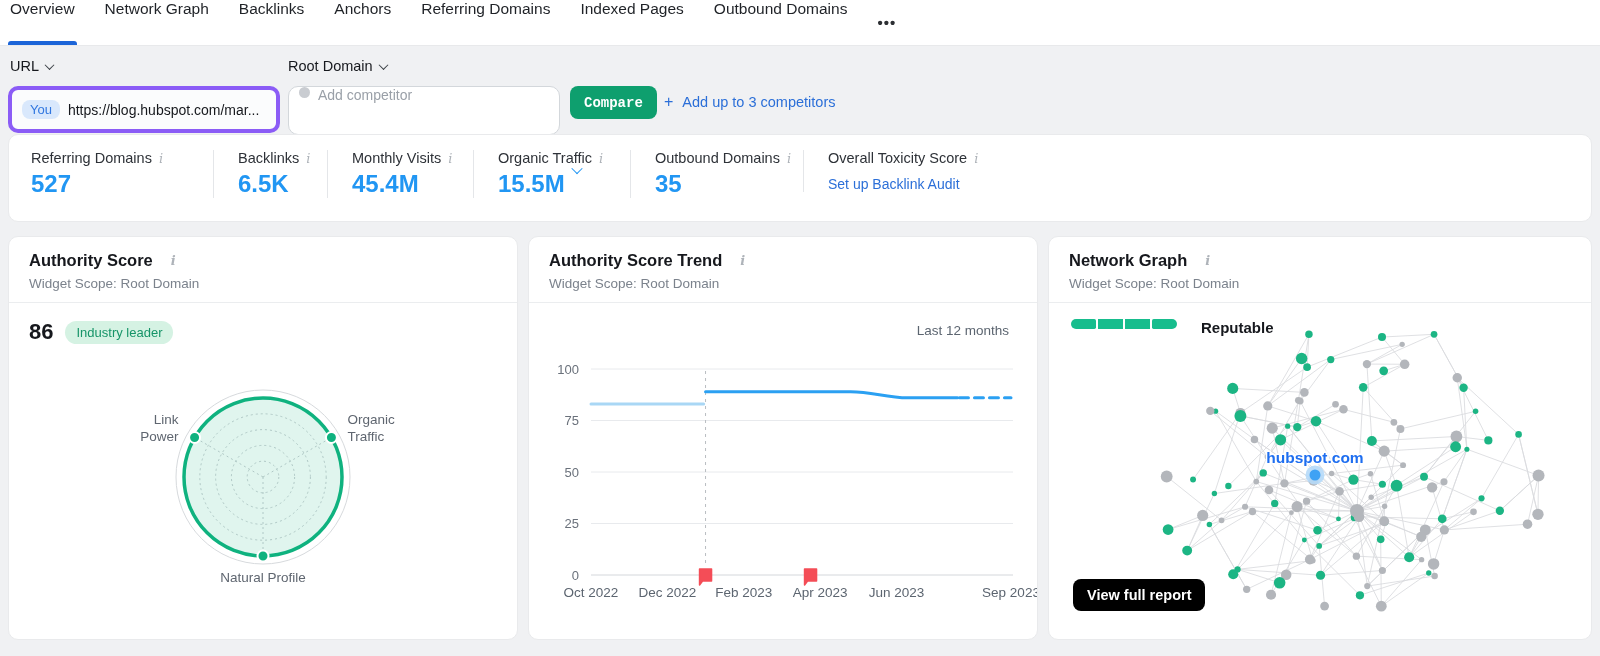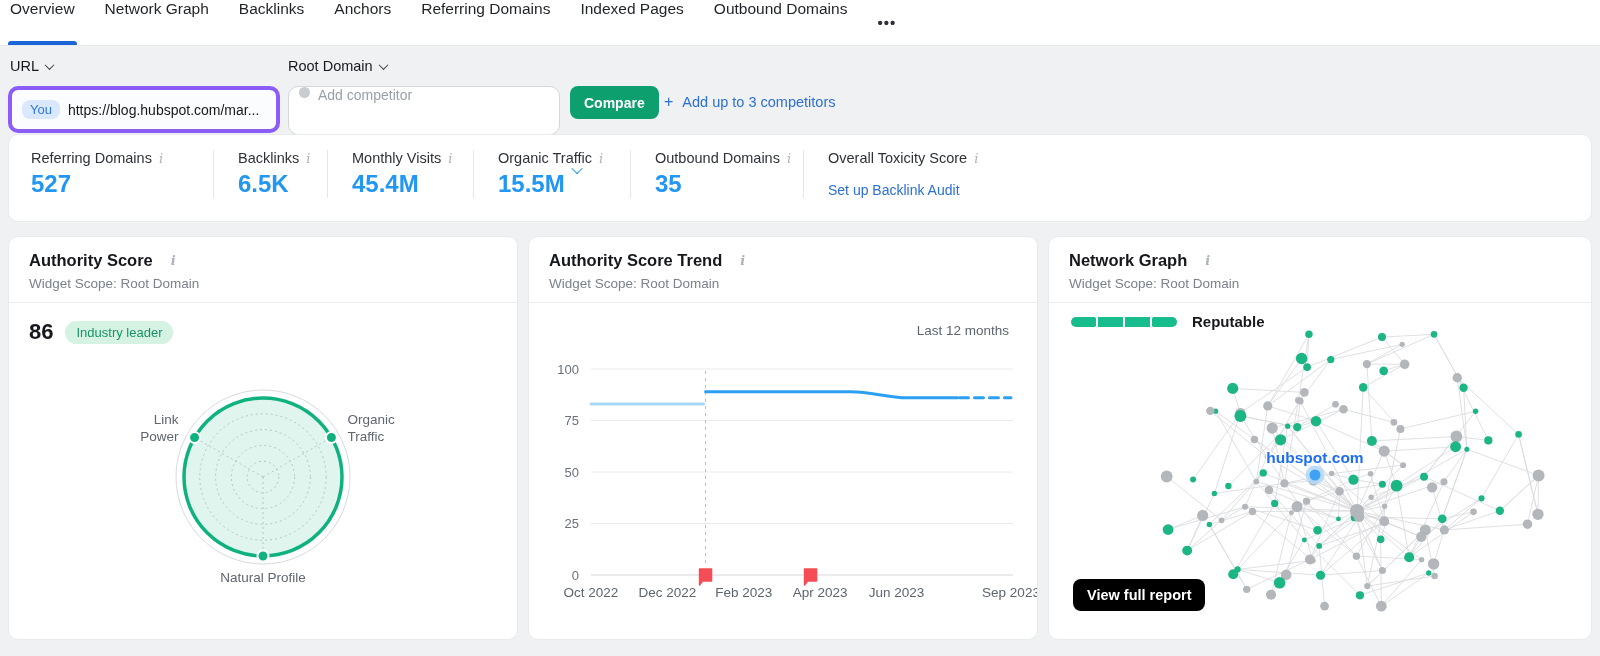--- a/index.html
+++ b/index.html
@@ -15,33 +15,33 @@
   
   .query{position:absolute;left:0;top:46px;width:1600px;height:88px}
   .picker-label{position:absolute;display:flex;align-items:center;gap:7px;font-size:14.5px;font-weight:500;color:#16181d;cursor:pointer}
   .chev{width:7px;height:7px;border-right:1.7px solid #3c4046;border-bottom:1.7px solid #3c4046;transform:rotate(45deg) translate(-1px,-1px);display:inline-block}
   .you-input{position:absolute;left:8px;top:40px;width:272px;height:47px;background:#fbfcfd;border:4px solid #8b5cf6;border-radius:10px;display:flex;align-items:center;padding:0 10px;gap:8px}
   .you-badge{background:#d9e8fc;color:#3177e0;font-size:13px;font-weight:500;border-radius:8px;padding:2px 8px}
   .you-url{font-size:14px;color:#16181d;white-space:nowrap;overflow:hidden}
   .competitor-input{position:absolute;left:288px;top:40px;width:272px;height:49px;background:#fff;border:1px solid #d3d7db;border-radius:10px;display:flex;align-items:flex-start;padding:0 10px;gap:8px}
   .gray-dot{width:11px;height:11px;border-radius:50%;background:#c9ccd1}
   .placeholder{font-size:14px;color:#9aa0a8}
-  .compare-btn{position:absolute;left:570px;top:40px;height:33px;padding:0 14px;background:#0e9f6e;border:none;border-radius:8px;color:#fff;font-size:14px;font-weight:700;font-family:Liberation Sans, sans-serif;cursor:pointer}
+  .compare-btn{position:absolute;left:570px;top:40px;height:33px;padding:0 14px;background:#0e9f6e;border:none;border-radius:8px;color:#fff;font-size:14px;font-weight:700;font-family:Liberation Mono, monospace;cursor:pointer}
   .add-link{position:absolute;left:664px;top:47px;display:flex;gap:9px;align-items:center;color:#2b6fd8;font-size:14.5px;font-weight:500;cursor:pointer}
   .add-plus{font-size:16px;font-weight:500}
 
   
   .metrics-card{position:absolute;left:8px;top:134px;width:1584px;height:88px;background:#fff;border:1px solid #e9eaec;border-radius:10px;display:flex;align-items:flex-start;padding:15px 0 0 22px}
   .metric{padding:0 24px;border-left:1px solid #e4e6e9}
   .metric:first-child{padding-left:0;border-left:none}
   .metric-label{display:flex;align-items:center;gap:7px;font-size:14.5px;color:#2e3238;white-space:nowrap}
   .info-i{font-family:"DejaVu Serif",serif;font-style:italic;font-size:13px;color:#aeb3b9;cursor:pointer}
   .metric-value{margin-top:4px;font-size:24px;font-weight:700;color:#2196f3;display:flex;align-items:flex-start;gap:8px;cursor:default}
   .metric-value .chev{border-color:#2196f3;width:8px;height:8px;margin-top:-4px}
-  .metric-link{margin-top:16px;font-size:14px;color:#2b6fd8;cursor:pointer;white-space:nowrap}
+  .metric-link{margin-top:10px;font-size:14px;color:#2b6fd8;cursor:pointer;white-space:nowrap}
   .m0{width:182px}.m1{width:114px}.m2{width:146px}.m3{width:157px}.m4{width:173px}
 
   
   .cards{position:absolute;left:8px;top:236px;width:1584px;height:404px;display:grid;grid-template-columns:510px 510px 544px;grid-gap:10px}
   .card{background:#fff;border:1px solid #e9eaec;border-radius:10px;position:relative;overflow:hidden}
   .card-header{padding:14px 20px 11px;border-bottom:1px solid #ebedef}
   .card-title{display:flex;align-items:center;gap:18px;font-size:16.5px;font-weight:700;color:#16181d}
   .card-sub{margin-top:6px;font-size:13.5px;color:#7b828c}
   .card-body{position:relative;height:330px}
 
@@ -49,21 +49,21 @@
   .score-row{display:flex;align-items:center;gap:12px;padding:16px 20px 0}
   .score-num{font-size:22px;font-weight:800;color:#16181d}
   .score-badge{background:#d5f2e3;color:#169468;font-size:13px;border-radius:999px;padding:4px 11px}
   #radar-svg{position:absolute;left:0;top:42px}
 
   
   .range-label{position:absolute;top:20px;right:28px;font-size:13.5px;color:#5c6570}
   #trend-svg{position:absolute;left:0;top:0}
 
   
-  .legend-row{position:absolute;left:22px;top:10px;display:flex;align-items:center;gap:15px;z-index:2}
+  .legend-row{position:absolute;left:22px;top:16px;display:flex;gap:24px;z-index:2}
   .seg-bar{display:flex;gap:2px}
   .seg{width:25px;height:10px;background:#17bd8d}
   .seg:first-child{border-radius:6px 2px 2px 6px}
   .seg:last-child{border-radius:2px 6px 6px 2px}
   .legend-text{font-size:15px;font-weight:700;color:#16181d}
   #network-svg{position:absolute;left:0;top:0;z-index:1;cursor:grab}
   .report-btn{position:absolute;left:24px;bottom:22px;z-index:3;background:#000000;border:none;border-radius:8px;color:#fff;font-size:14.5px;font-weight:700;font-family:inherit;padding:8px 14px;cursor:pointer}
 </style>
 </head>
 <body>

